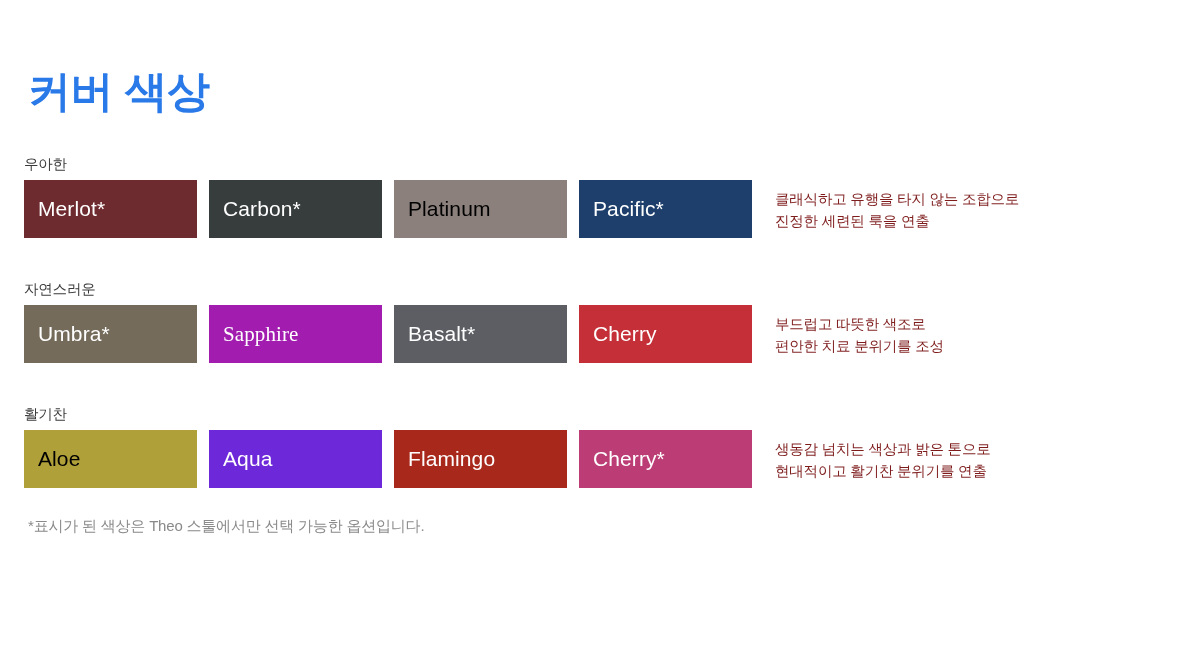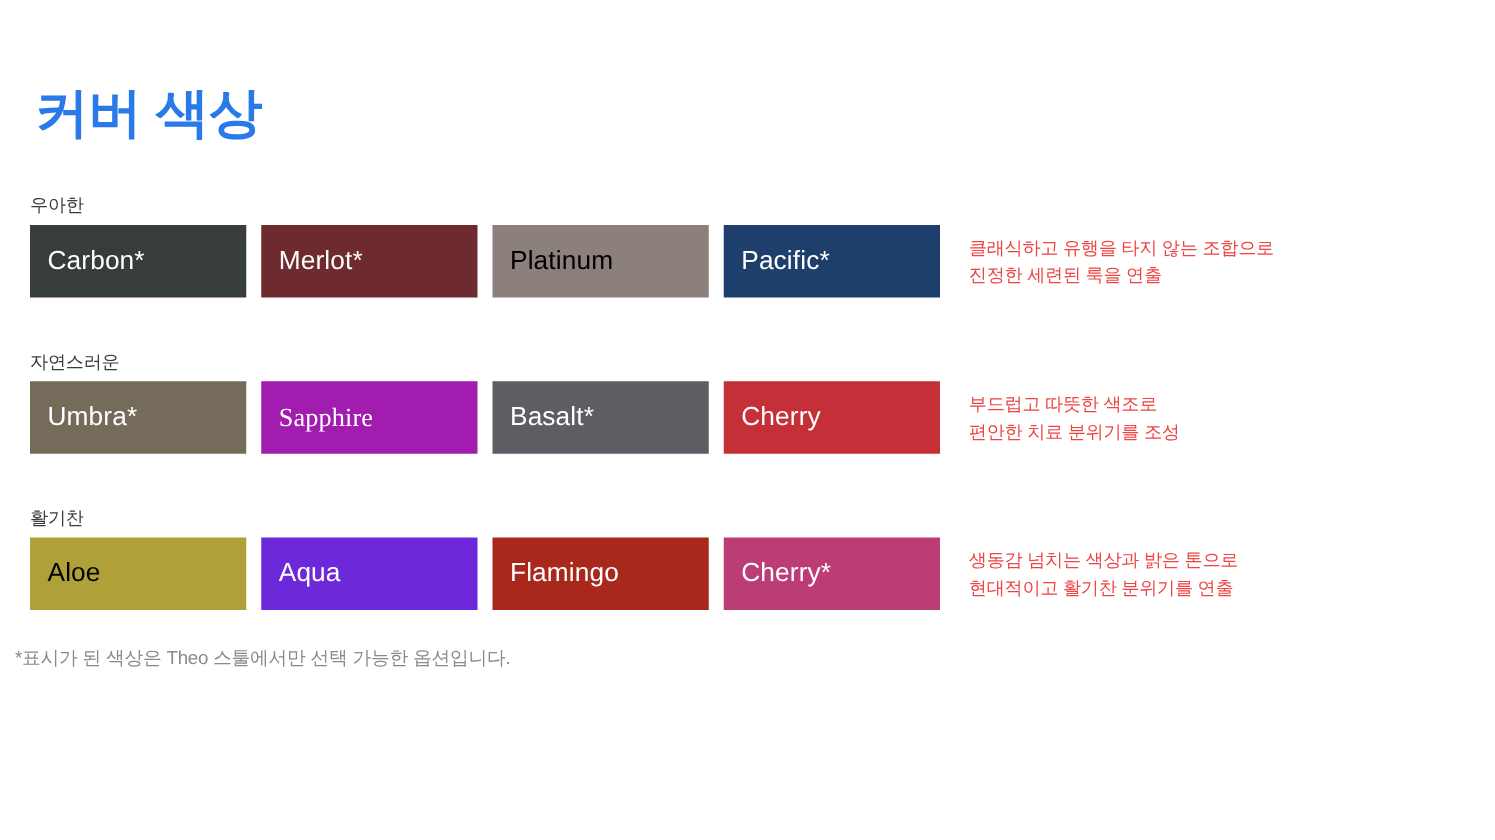--- a/index.html
+++ b/index.html
@@ -76,52 +76,52 @@
     color: #ffffff;
     white-space: nowrap;
   }
 
   .group-desc {
     position: absolute;
     left: 775px;
     top: 33px;
     font-size: 14.5px;
     line-height: 1.55;
-    color: #ef4444;
+    color: #7f1d1d;
     letter-spacing: -0.2px;
     white-space: nowrap;
   }
   .group-desc .desc-line {
     display: block;
   }
 
   #footnote {
     position: absolute;
-    left: 12px;
+    left: 28px;
     top: 517px;
     font-size: 15px;
     color: #8a8a8a;
     letter-spacing: -0.2px;
     white-space: nowrap;
   }
 </style>
 </head>
 <body style="background: rgb(255, 255, 255);">
 
 <div id="page-title" style="color: rgb(41, 121, 232);">커버 색상</div>
 
 <div id="groups">
     <div class="group">
       <div class="group-label">우아한</div>
       <div class="swatch-row">
+        <div class="swatch" style="background: rgb(110, 43, 47);">
+          <span class="swatch-label" style="color: rgb(255, 255, 255);">Merlot*</span>
+        </div>
         <div class="swatch" style="background: rgb(55, 61, 61);">
           <span class="swatch-label" style="color: rgb(255, 255, 255);">Carbon*</span>
-        </div>
-        <div class="swatch" style="background: rgb(110, 43, 47);">
-          <span class="swatch-label" style="color: rgb(255, 255, 255);">Merlot*</span>
         </div>
         <div class="swatch" style="background: rgb(139, 128, 124);">
           <span class="swatch-label" style="color: #000000;">Platinum</span>
         </div>
         <div class="swatch" style="background: rgb(30, 63, 107);">
           <span class="swatch-label" style="color: rgb(255, 255, 255);">Pacific*</span>
         </div>
       </div>
       <div class="group-desc">
         <span class="desc-line">클래식하고 유행을 타지 않는 조합으로</span>

